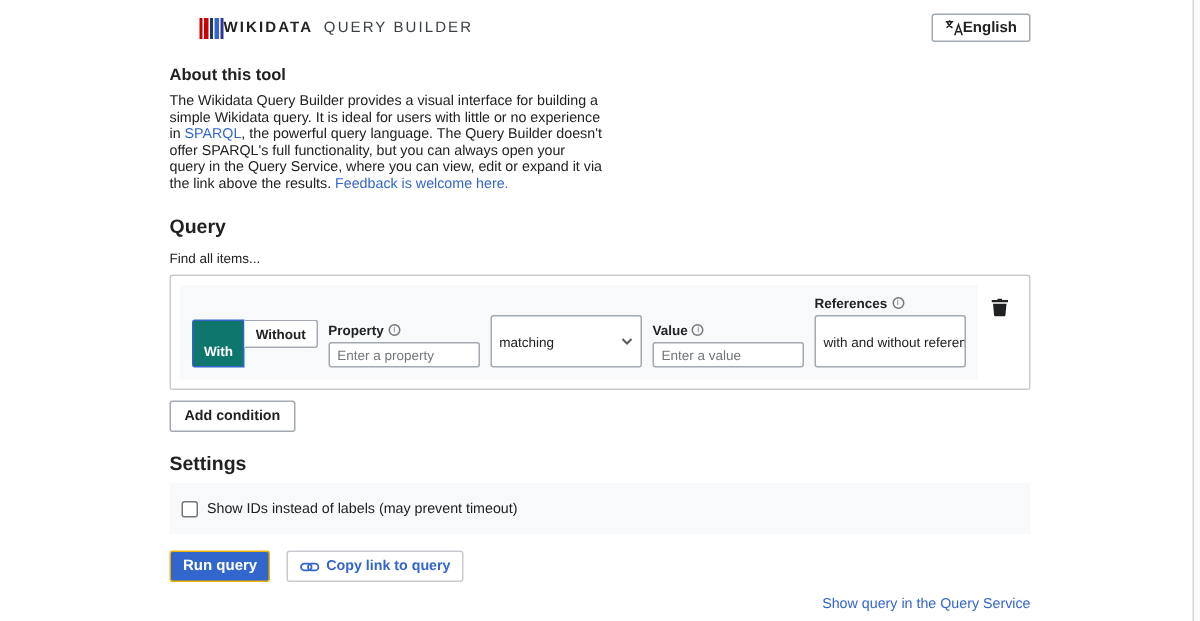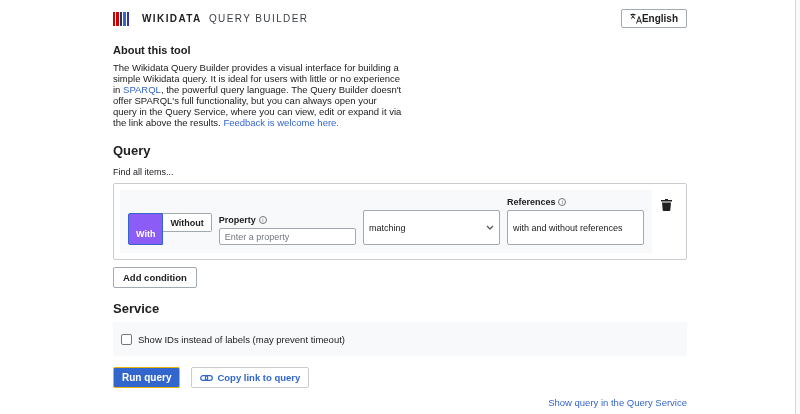--- a/index.html
+++ b/index.html
@@ -7,21 +7,21 @@
   body {
     background:#fff;
     font-family:"Liberation Sans","DejaVu Sans",sans-serif;
     color:#202122;
     position:relative;
   }
   .page { width:574px; margin:0 auto; }
 
   
   .header { padding-top:9px; display:flex; justify-content:space-between; align-items:center; }
-  .logo { display:flex; align-items:center; gap:13px; }
+  .logo { display:flex; align-items:center; gap:0;margin-left:20px; }
   .logo-bars { display:flex; align-items:flex-end; gap:1px; height:14px; }
   .logo-bars i { display:block; height:14px; }
   .lb1 { width:2px; background:#c00; }
   .lb2 { width:3px; background:#c00; }
   .lb3 { width:2px; background:#1b3a5c; }
   .lb4 { width:3px; background:#36c; }
   .lb5 { width:2px; background:#339; }
   .logo-text { font-size:10px; letter-spacing:1.4px; white-space:nowrap; }
   .logo-text .w { font-weight:700; color:#202122; }
   .logo-text .qb { font-weight:400; color:#3a3f44; margin-left:3px; }
@@ -43,21 +43,21 @@
   .condition-outer {
     margin-top:6px; border:1px solid #c8ccd1; border-radius:2px;
     background:#fff; padding:6px; display:flex; align-items:flex-start;
   }
   .condition-card {
     flex:1; background:#f8f9fa; padding:7px 8px 8px 8px;
     display:flex; align-items:flex-end; gap:7px;
   }
   .toggle { display:flex; flex:none; }
   .toggle-with {
-    background:#8b5cf6; color:#fff; border:1px solid #36c; border-radius:2px 0 0 2px;
+    background:#0f766e; color:#fff; border:1px solid #36c; border-radius:2px 0 0 2px;
     font-size:9px; font-weight:700; padding:15px 7px; cursor:pointer; height:17px;
   }
   .toggle-without {
     background:#fff; color:#202122; border:1px solid #a2a9b1; border-left:none;
     border-radius:0 2px 2px 0; font-size:9px; font-weight:700; padding:3px 7px; cursor:pointer; height:19px;
   }
   .field { flex:1; display:flex; flex-direction:column; gap:3px; min-width:0; }
   .field-label { font-size:9px; font-weight:700; display:flex; align-items:center; gap:3px; }
   .info-icon {
     width:8px; height:8px; border:1px solid #72777d; border-radius:50%;
@@ -178,20 +178,27 @@
 
       <div class="field">
         <div class="select">
           <span>matching</span>
           <svg class="chevron" width="8" height="5" viewBox="0 0 8 5">
             <polyline points="1,1 4,4 7,1" fill="none" stroke="#54595d" stroke-width="1.3"></polyline>
           </svg>
         </div>
       </div>
 
+      <div class="field">
+        <span class="field-label">
+          <span>Value</span>
+          <i class="info-icon"></i>
+        </span>
+        <input class="text-input" type="text" placeholder="Enter a value" style="">
+      </div>
 
       <div class="field">
         <span class="field-label">
           <span>References</span>
           <i class="info-icon"></i>
         </span>
         <div class="select">
           <span>with and without references</span>
 
         </div>
@@ -202,21 +209,21 @@
     <button class="trash-btn">
       <svg width="11" height="12" viewBox="0 0 11 12">
         <path fill="#202122" d="M4 0 h3 v1 h4 v1.5 H0 V1 h4 Z M1 3.5 h9 L9.3 11 a1 1 0 0 1 -1 1 H2.7 a1 1 0 0 1 -1 -1 Z"></path>
       </svg>
     </button>
   </div>
 
   <button class="add-condition">Add condition</button>
 
   
-  <div class="settings-heading">Service</div>
+  <div class="settings-heading">Settings</div>
   <div class="settings-panel">
     <div class="setting-row">
       <span class="checkbox unchecked"></span>
       <span>Show IDs instead of labels (may prevent timeout)</span>
     </div>
   </div>
 
   
   <div class="footer-buttons">
     <button class="run-btn">Run query</button>

